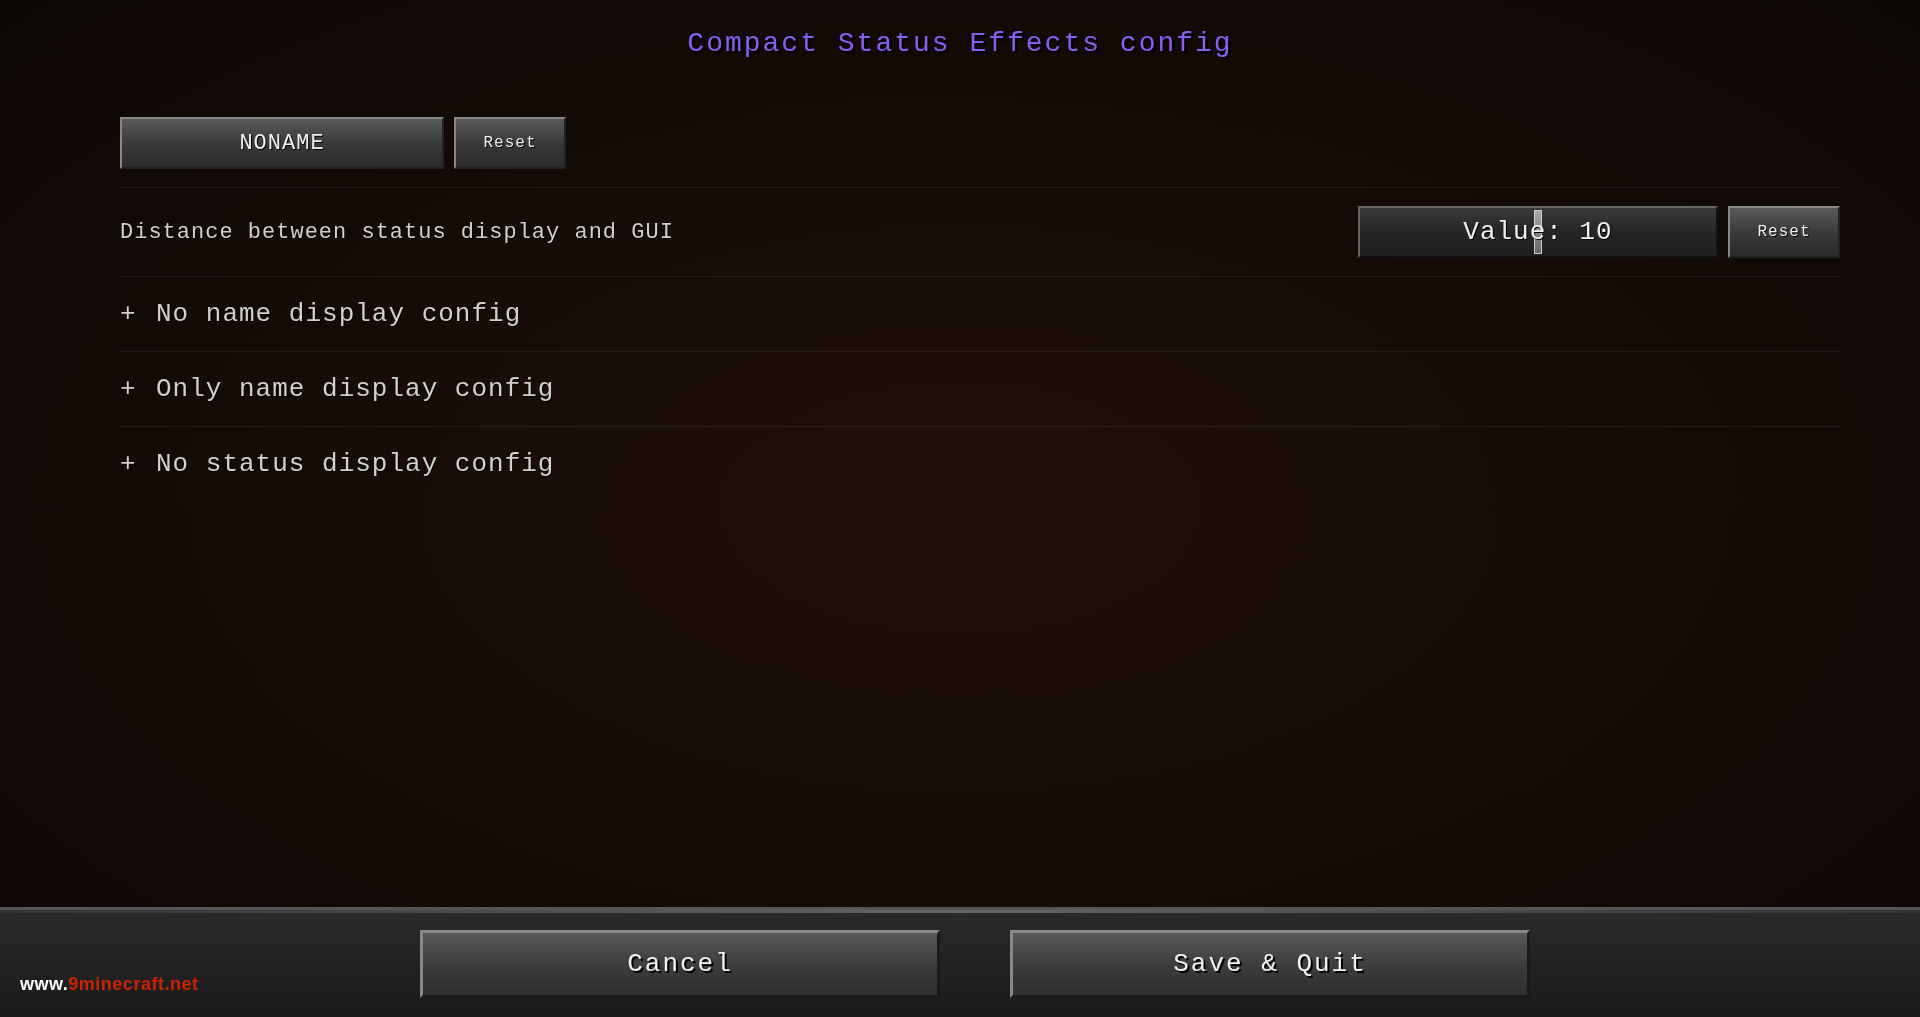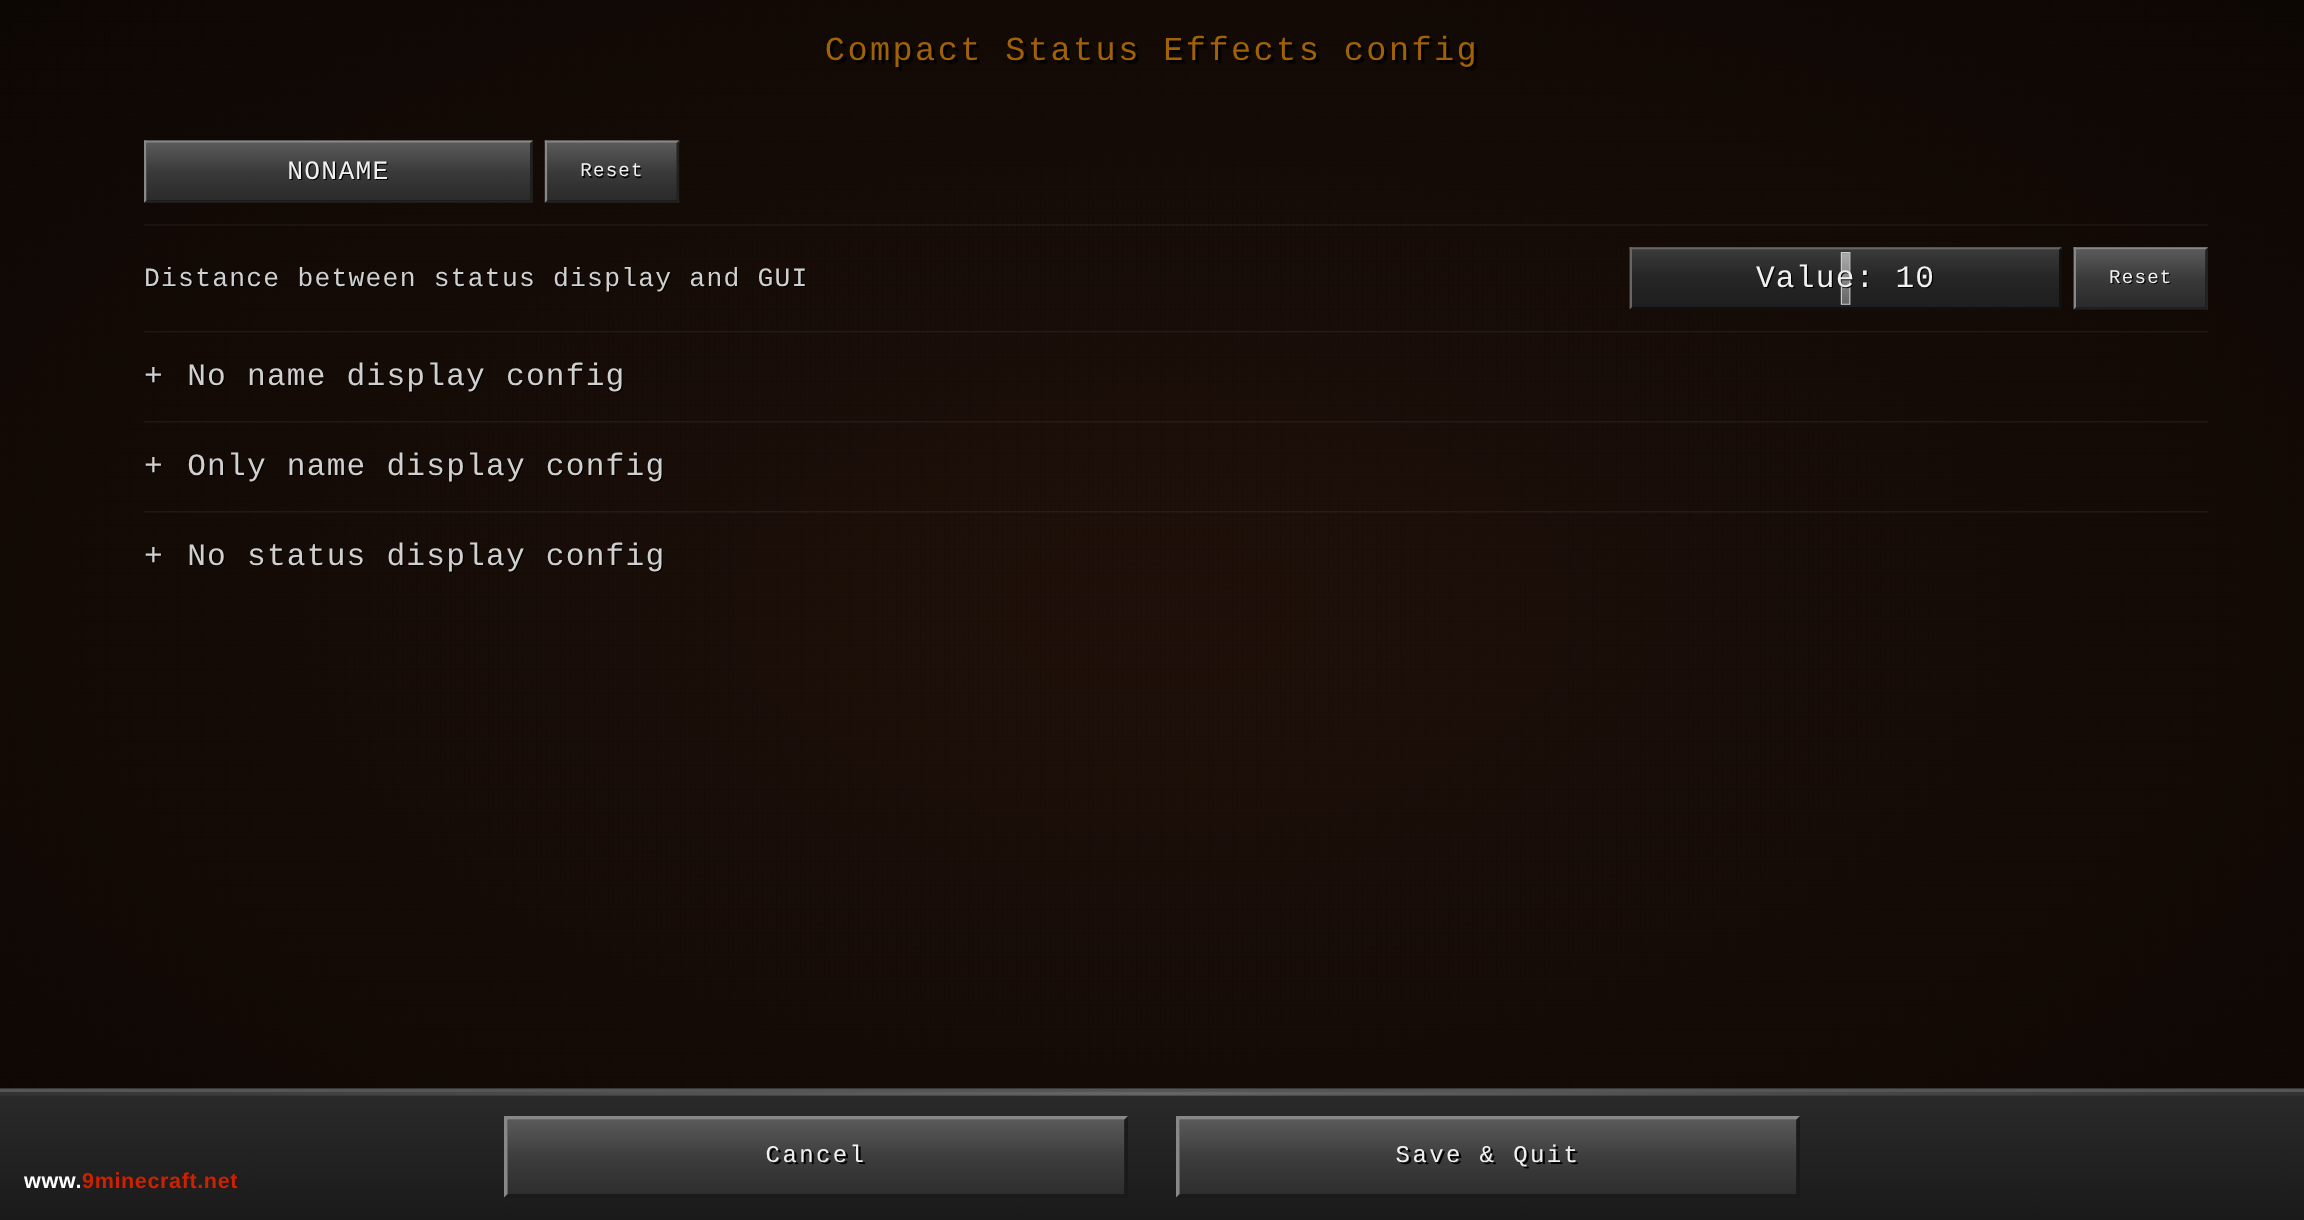--- a/index.html
+++ b/index.html
@@ -55,21 +55,21 @@
 
     
     .title-area {
       text-align: center;
       padding: 28px 0 20px 0;
     }
 
     .page-title {
       font-size: 28px;
       letter-spacing: 2px;
-      color: #a16207;
+      color: #8b5cf6;
       font-family: 'Courier New', monospace;
       text-shadow: 2px 2px 0px #000, 3px 3px 0px rgba(0,0,0,0.5);
     }
 
     
     .content-area {
       flex: 1;
       padding: 20px 80px 20px 120px;
       display: flex;
       flex-direction: column;
@@ -226,29 +226,30 @@
     }
 
     .action-btn {
       width: 520px;
       height: 68px;
       background: linear-gradient(180deg, #5a5a5a 0%, #3d3d3d 50%, #2e2e2e 100%);
       border: 3px solid #888;
       border-bottom-color: #1a1a1a;
       border-right-color: #1a1a1a;
       color: #f0f0f0;
-      font-size: 20px;
+      font-size: 26px;
       font-family: 'Courier New', monospace;
       letter-spacing: 2px;
       cursor: pointer;
       text-align: left;
       display: flex;
       align-items: center;
       justify-content: center;
       text-shadow: 2px 2px 0px #000;
+      margin-left: 30px;
     }
 
     
     .watermark {
       position: absolute;
       bottom: 22px;
       left: 20px;
       display: flex;
     }
 

